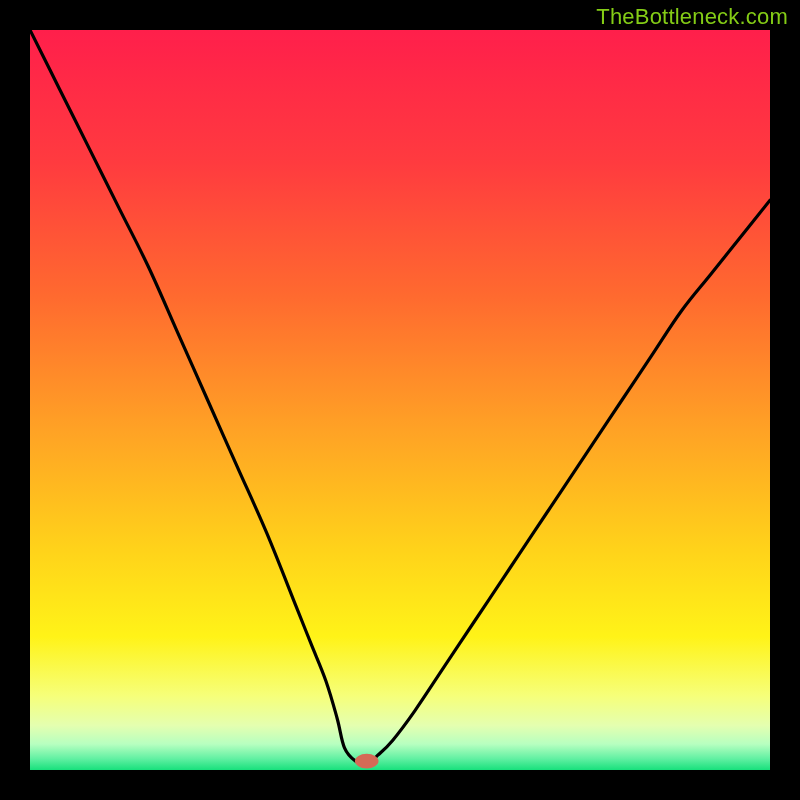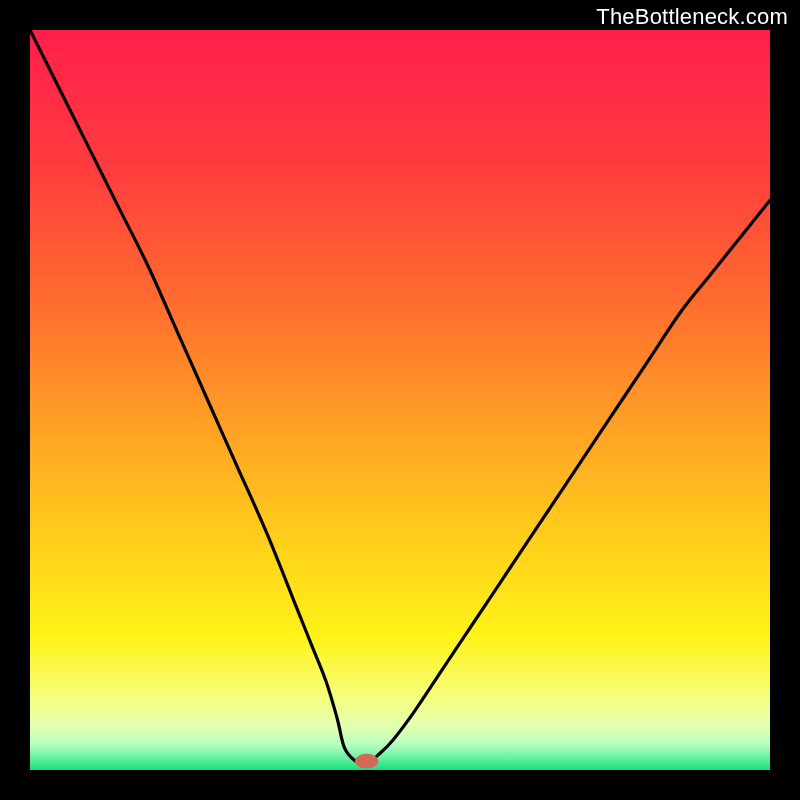--- a/index.html
+++ b/index.html
@@ -14,21 +14,21 @@
   .outer {
     position: relative;
     width: 800px;
     height: 800px;
     background: #000;
   }
   .watermark {
     position: absolute;
     top: 4px;
     right: 12px;
-    color: #ffffff;
+    color: #84cc16;
     font-size: 22px;
     font-weight: 500;
     letter-spacing: 0.2px;
     user-select: none;
   }
   .plot-frame {
     position: absolute;
     left: 30px;
     top: 30px;
     width: 740px;

